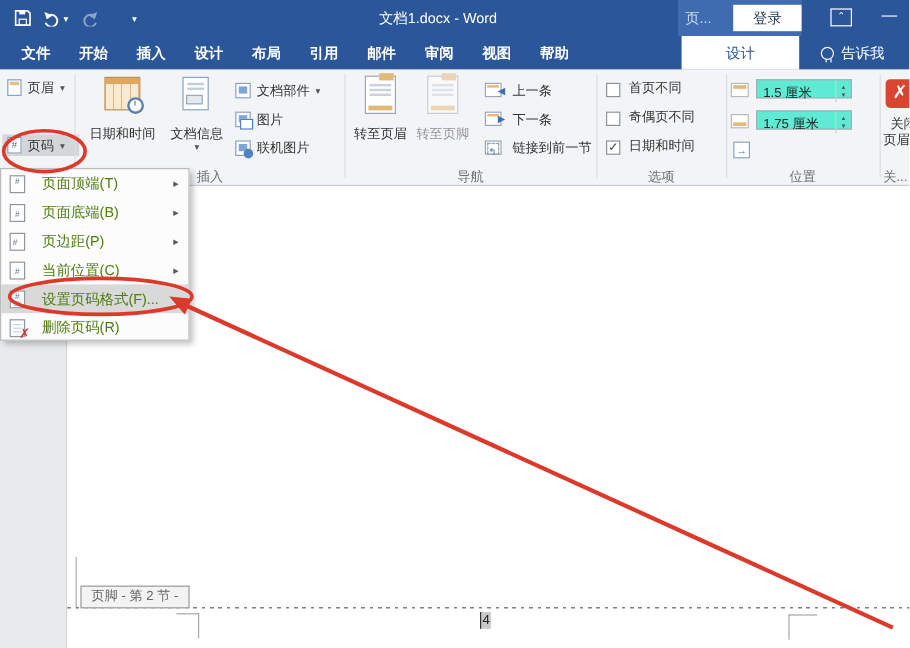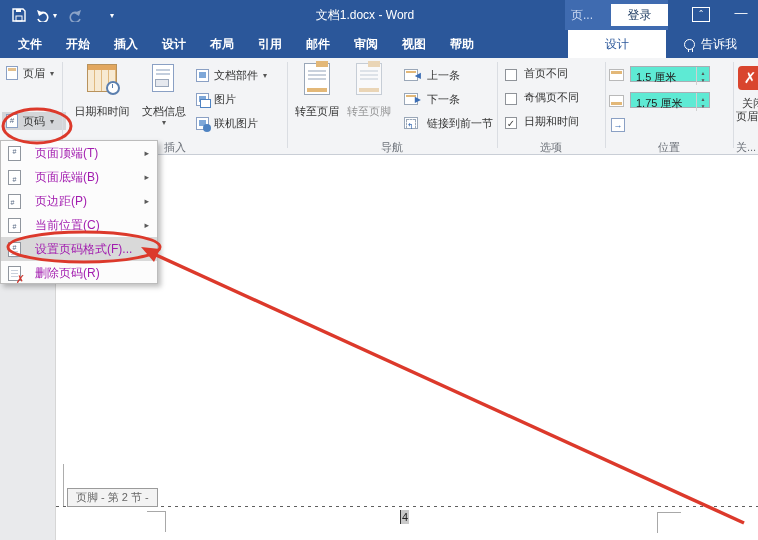--- a/index.html
+++ b/index.html
@@ -104,21 +104,21 @@
         border:1px solid #bcbcbc;box-sizing:border-box;box-shadow:3px 3px 5px rgba(0,0,0,.25);z-index:40;}
   .mitem{position:relative;height:24px;display:flex;align-items:center;}
   .mitem.hl{background:#d9d9d9;}
   .mitem .mi-ico{position:absolute;left:7px;width:13px;height:15px;border:1px solid #90969e;background:#fff;
                  box-sizing:border-box;}
   .mi-ico .h{position:absolute;left:0;right:0;font-size:7px;color:#5a6b85;text-align:center;line-height:7px;}
   .mi-ico .lines{position:absolute;left:2px;right:2px;top:3px;height:1px;background:#c9d1dc;
                  box-shadow:0 3px 0 #c9d1dc,0 6px 0 #c9d1dc;}
   .mi-ico .redx{position:absolute;right:-5px;bottom:-4px;color:#d0342c;font-size:11px;font-weight:bold;
                 line-height:10px;}
-  .mitem .mlabel{position:absolute;left:34px;font-size:12px;color:#a21caf;white-space:nowrap;}
+  .mitem .mlabel{position:absolute;left:34px;font-size:12px;color:#4d7c0f;white-space:nowrap;}
   .mitem .sub{position:absolute;right:8px;color:#5a5a5a;font-size:9px;}
   
   .doc-strip{position:absolute;left:0;top:155px;width:55px;height:385px;background:#e9eaec;z-index:5;}
   .page-edge{position:absolute;left:55px;top:155px;width:1px;height:385px;background:#d6d6d6;z-index:5;}
   .margin-vline{position:absolute;left:63px;top:464px;width:1px;height:43px;background:#adadad;z-index:6;}
   .footer-tag{position:absolute;left:67px;top:488px;height:19px;border:1px solid #9b9b9b;background:#f3f3f3;
               color:#666;font-size:11px;line-height:17px;padding:0 8px;box-sizing:border-box;z-index:7;
               white-space:nowrap;}
   .dashline{position:absolute;left:56px;top:506px;width:702px;height:1px;z-index:6;
             background:repeating-linear-gradient(90deg,#5f5f5f 0 3px,transparent 3px 7px);}

